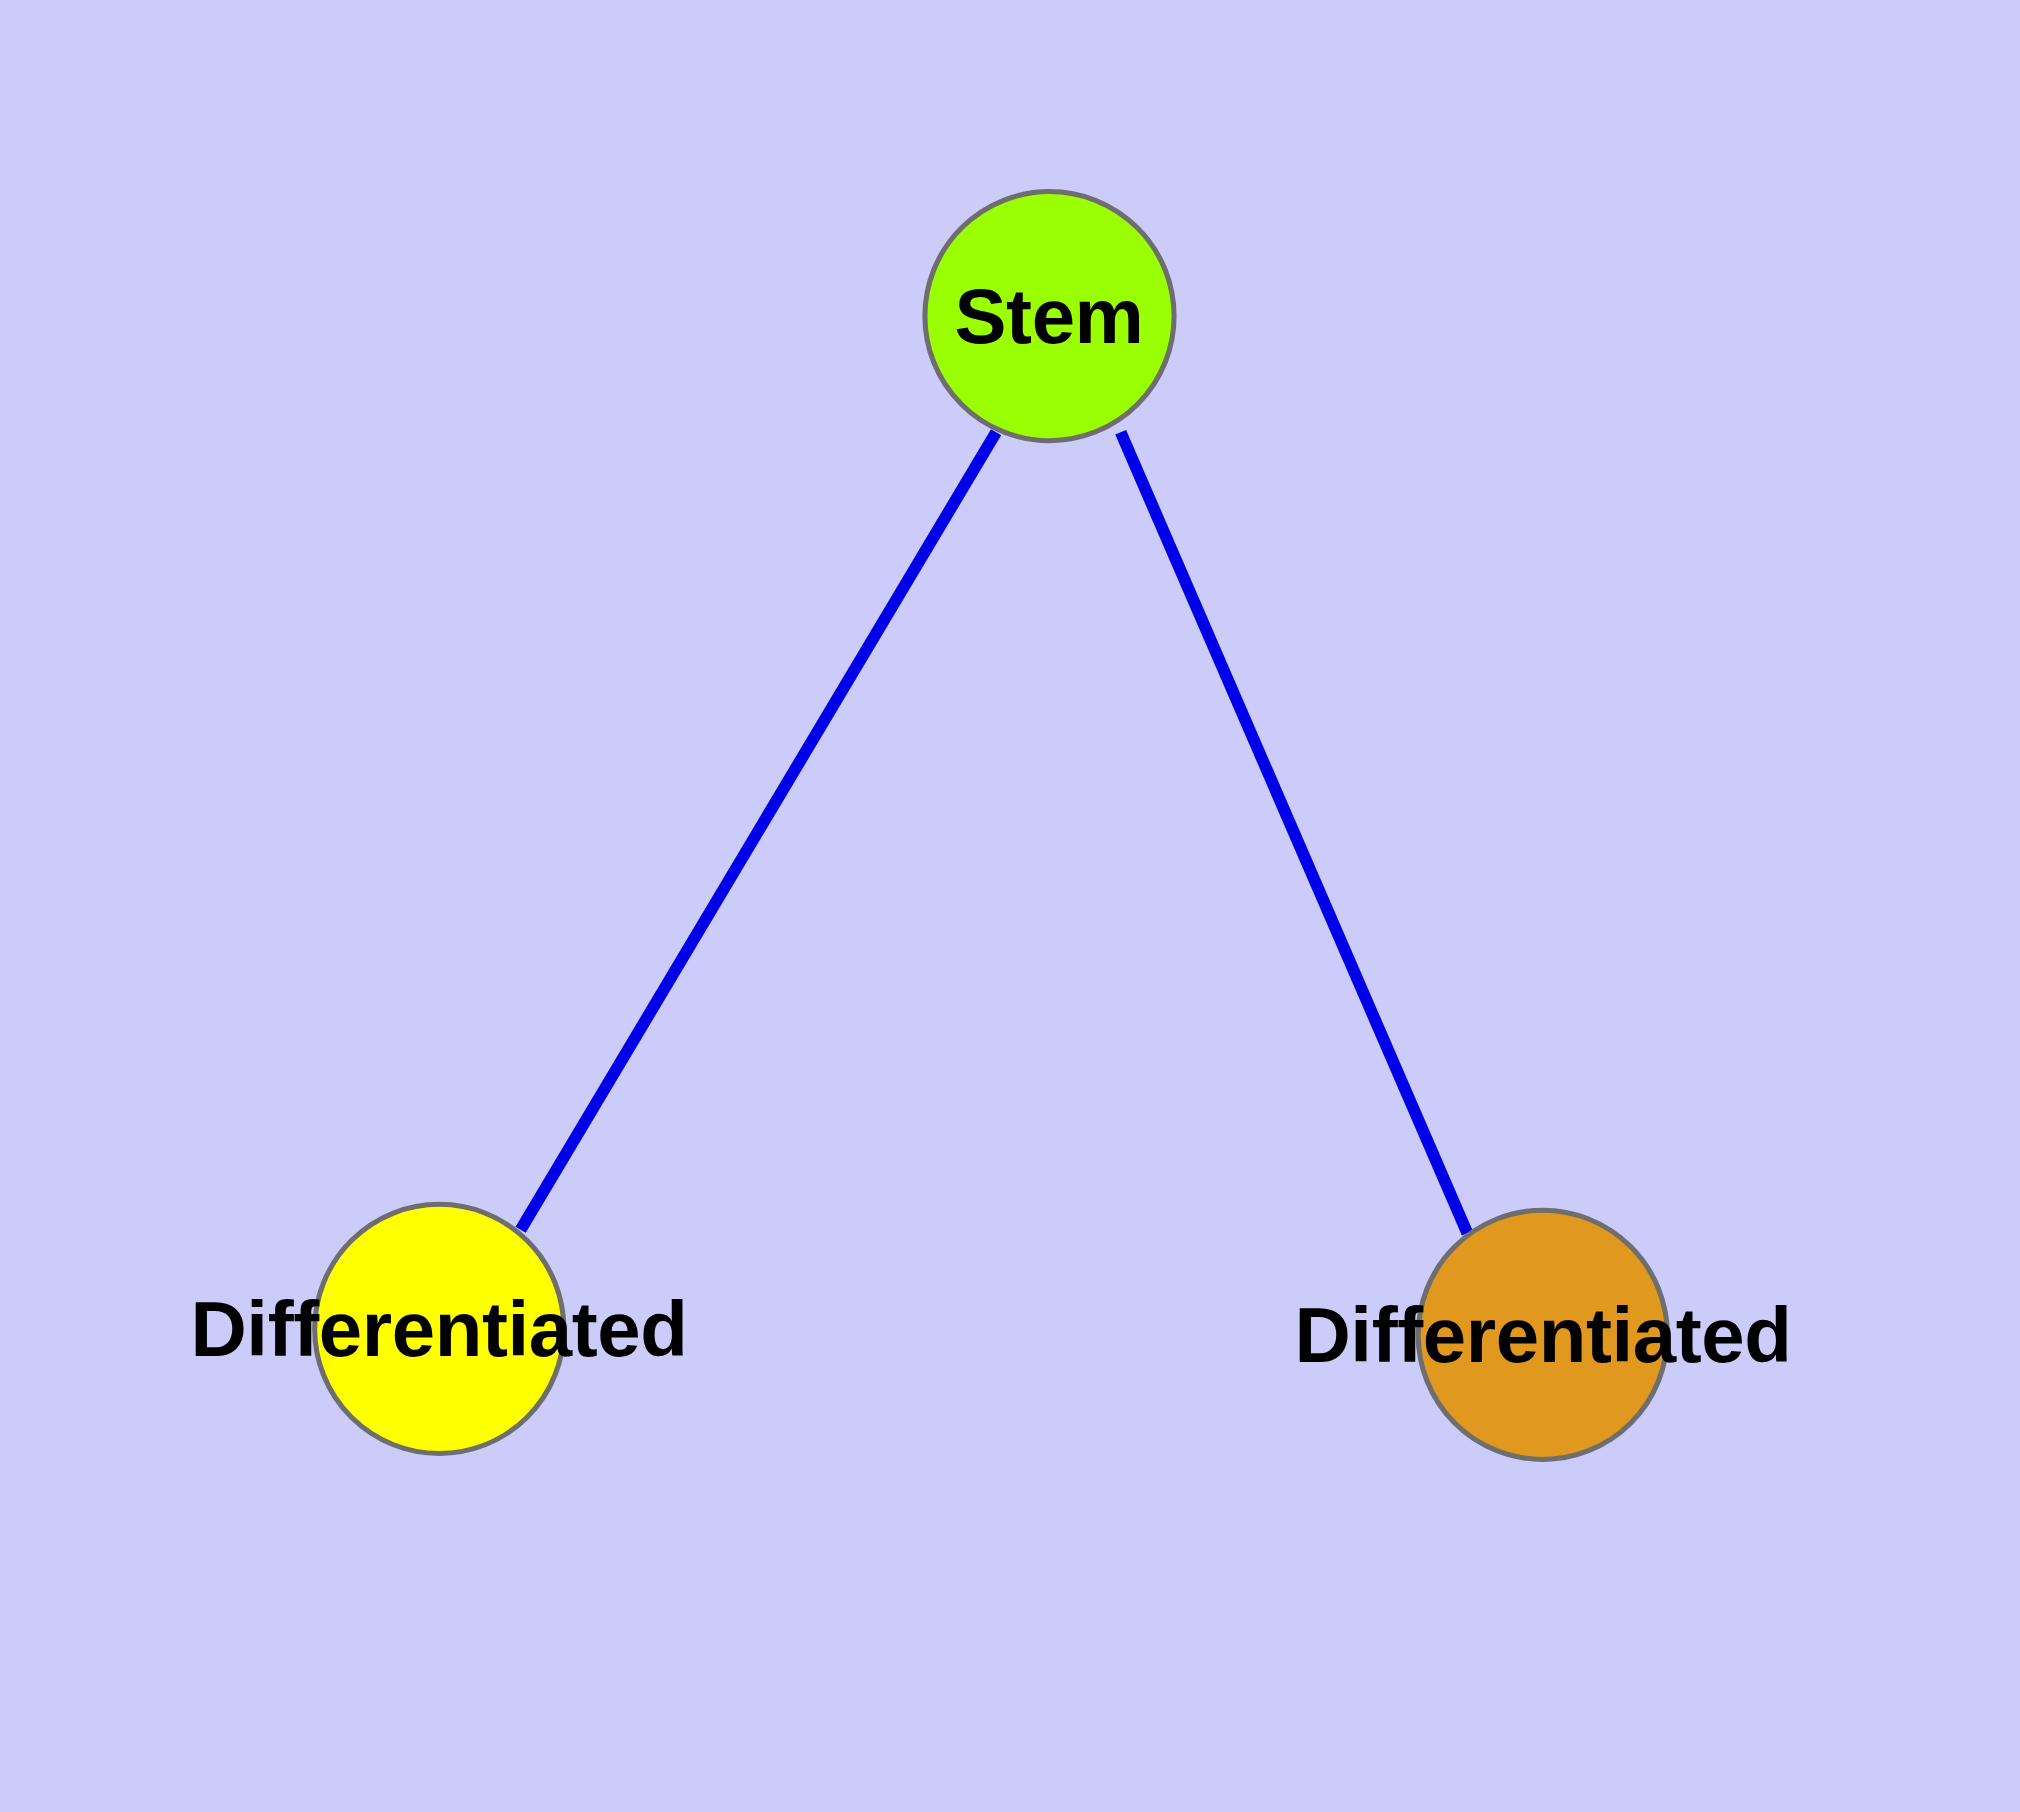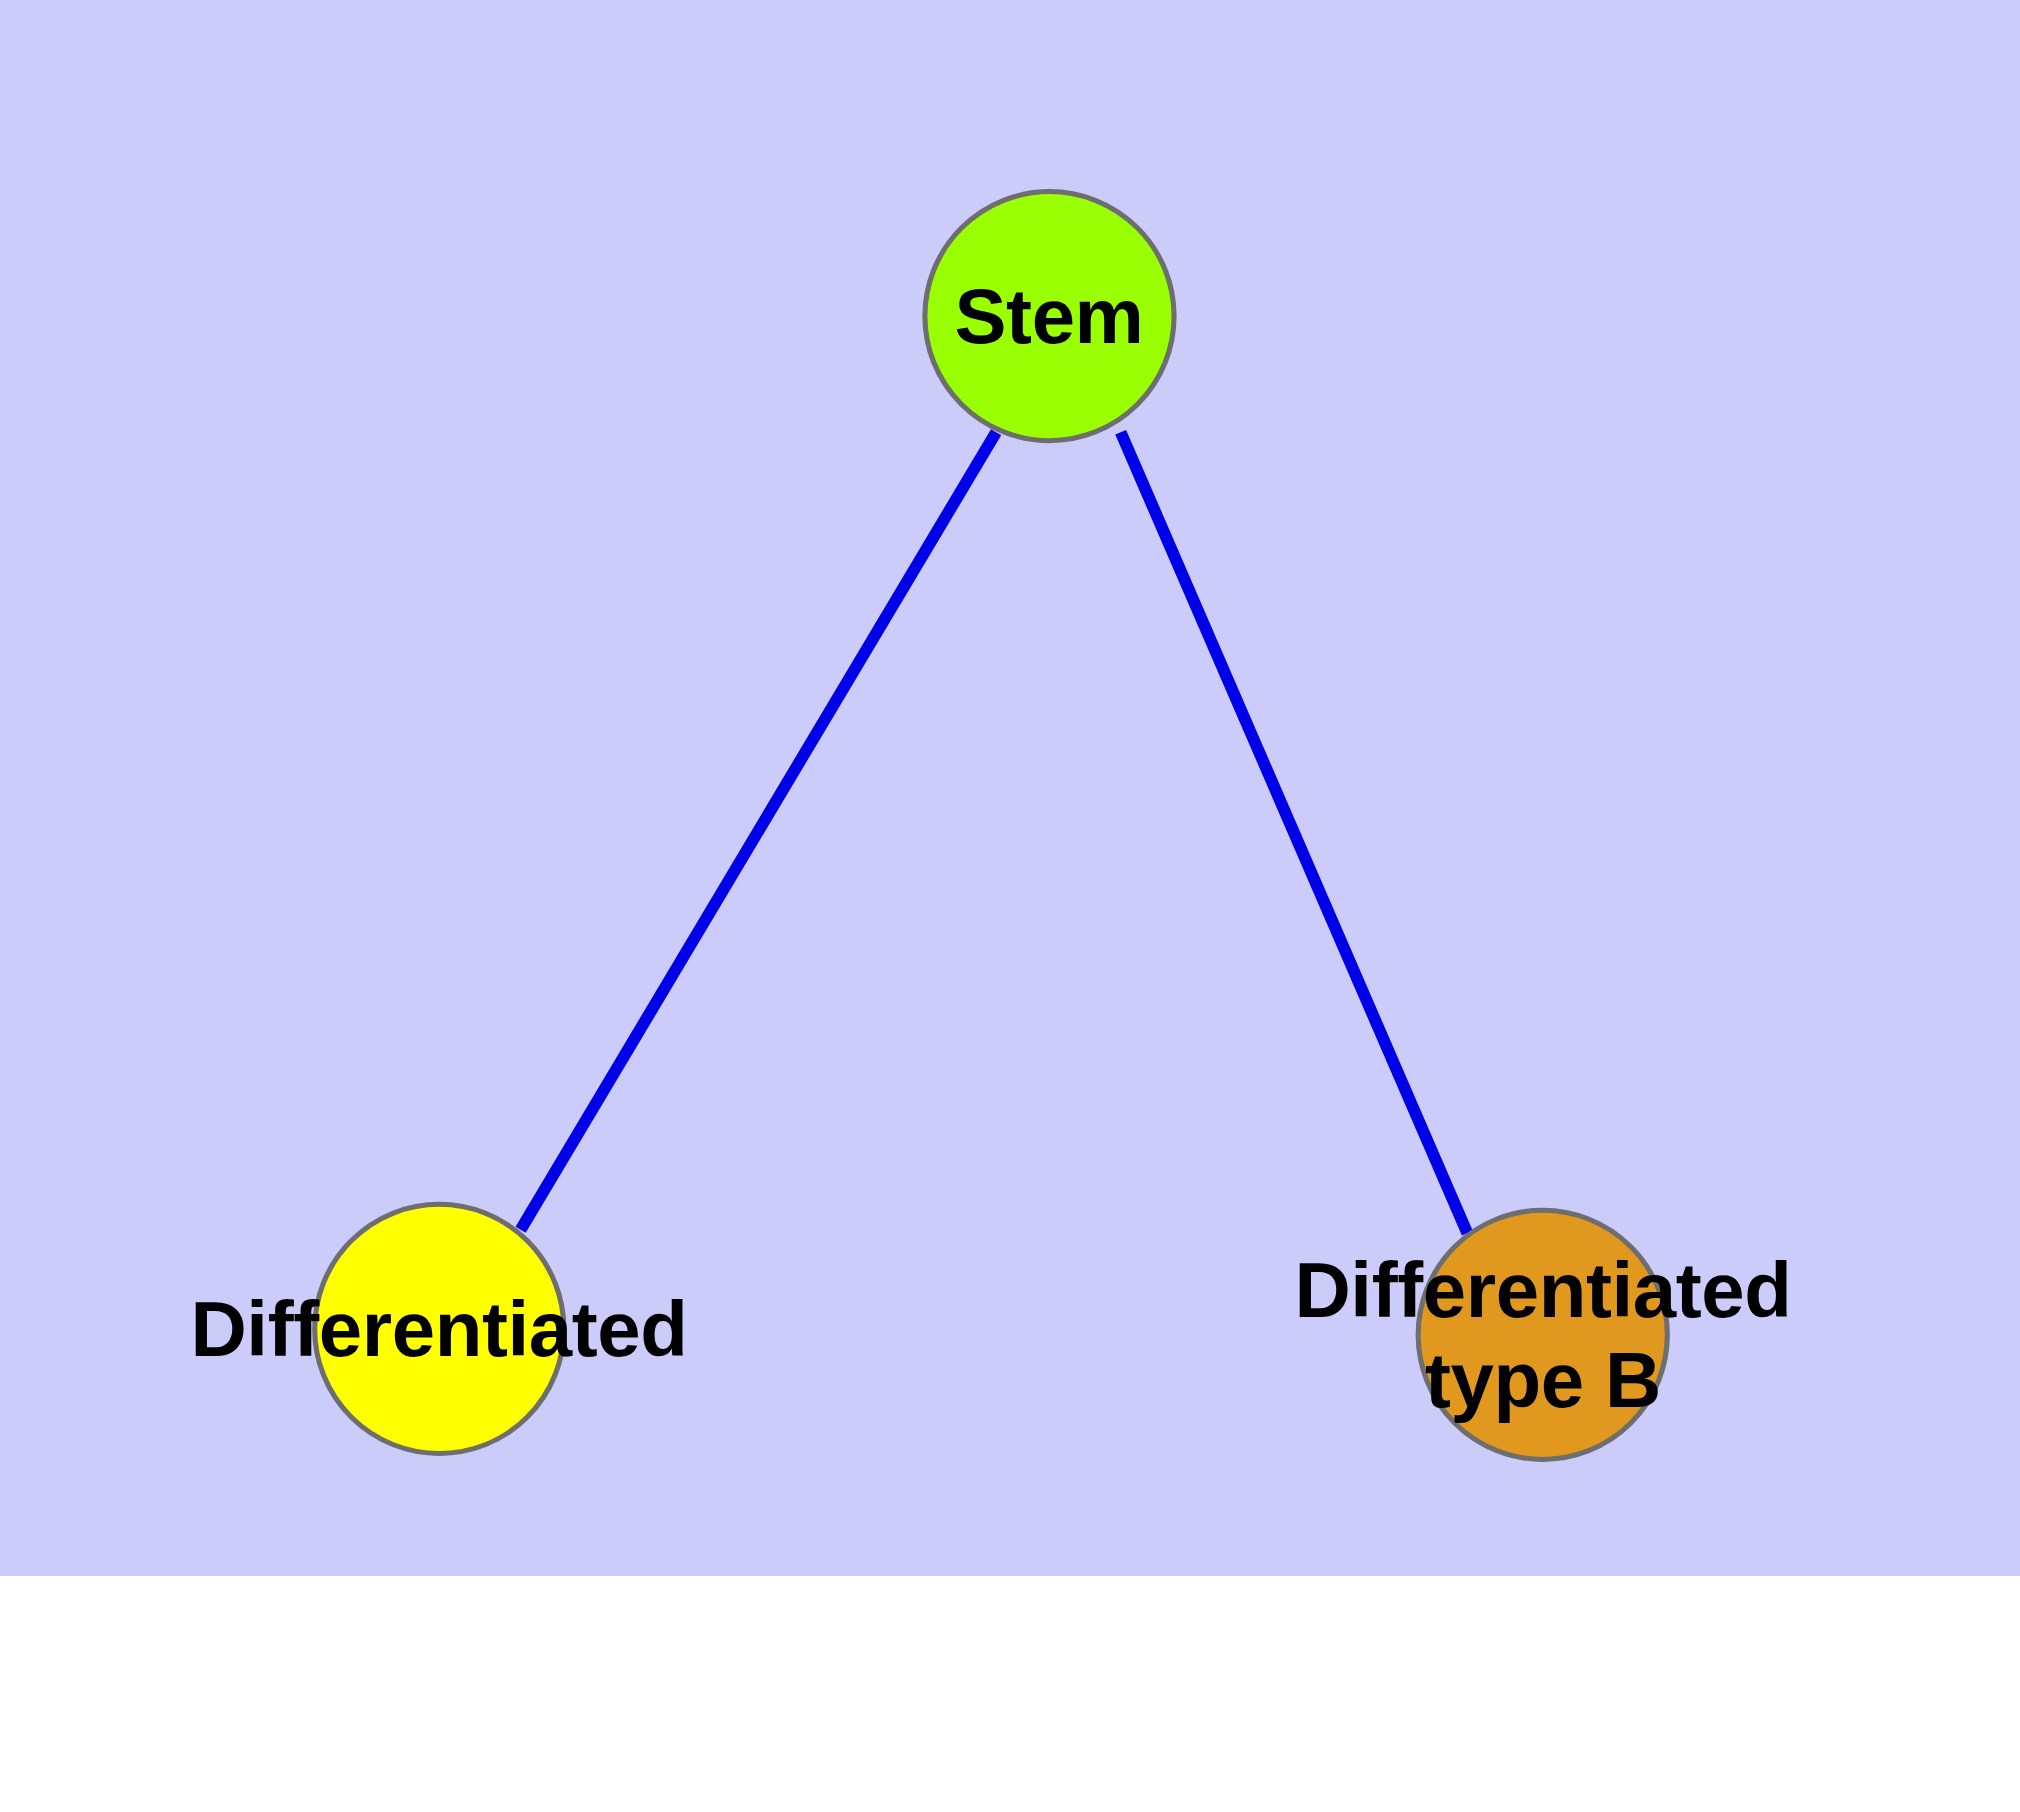--- a/index.html
+++ b/index.html
@@ -54,21 +54,21 @@
   .label-b {
     font-size: 78px;
     left: 1543px;
     top: 1335px;
     transform: translate(-50%, -50%);
   }
 </style>
 </head>
 <body>
 
-<div id="canvas" style="width: 2021px; height: 1576px;">
+<div id="canvas" style="width: 2021px; height: 1812px;">
 
   <div id="board" style="width: 2021px; height: 1812px; background: rgb(204, 204, 250);"></div>
 
   <svg id="graph-svg" viewBox="0 0 2384 2138" xmlns="http://www.w3.org/2000/svg">
 
     <g>
       <line x1="1175" y1="510" x2="614" y2="1451" stroke="#0000e8" stroke-width="14" stroke-linecap="butt"></line>
       <line x1="1322" y1="510" x2="1731" y2="1455" stroke="#0000e8" stroke-width="14" stroke-linecap="butt"></line>
     </g>
 
@@ -76,16 +76,16 @@
       <circle cx="1238" cy="373" r="147" fill="#9aff02" stroke="#6e6e6e" stroke-width="6"></circle>
       <circle cx="518" cy="1568" r="147" fill="#ffff00" stroke="#6e6e6e" stroke-width="6"></circle>
       <circle cx="1820" cy="1575" r="147" fill="#e0981e" stroke="#6e6e6e" stroke-width="6"></circle>
     </g>
   </svg>
 
   <div class="node-label label-stem" style="left: 1049px; top: 316px; color: rgb(0, 0, 0);">Stem</div>
 
   <div class="node-label label-a" style="left: 439px; top: 1329px; color: rgb(0, 0, 0);"><span>Differentiated</span><br></div>
 
-  <div class="node-label label-b" style="left: 1543px; top: 1335px; color: rgb(0, 0, 0);"><span>Differentiated</span><br><span>type B</span></div>
+  <div class="node-label label-b" style="left: 1543px; top: 1335px; color: rgb(0, 0, 0);"><span>Differentiated</span><br></div>
 
 </div>
 
 
 </body></html>

